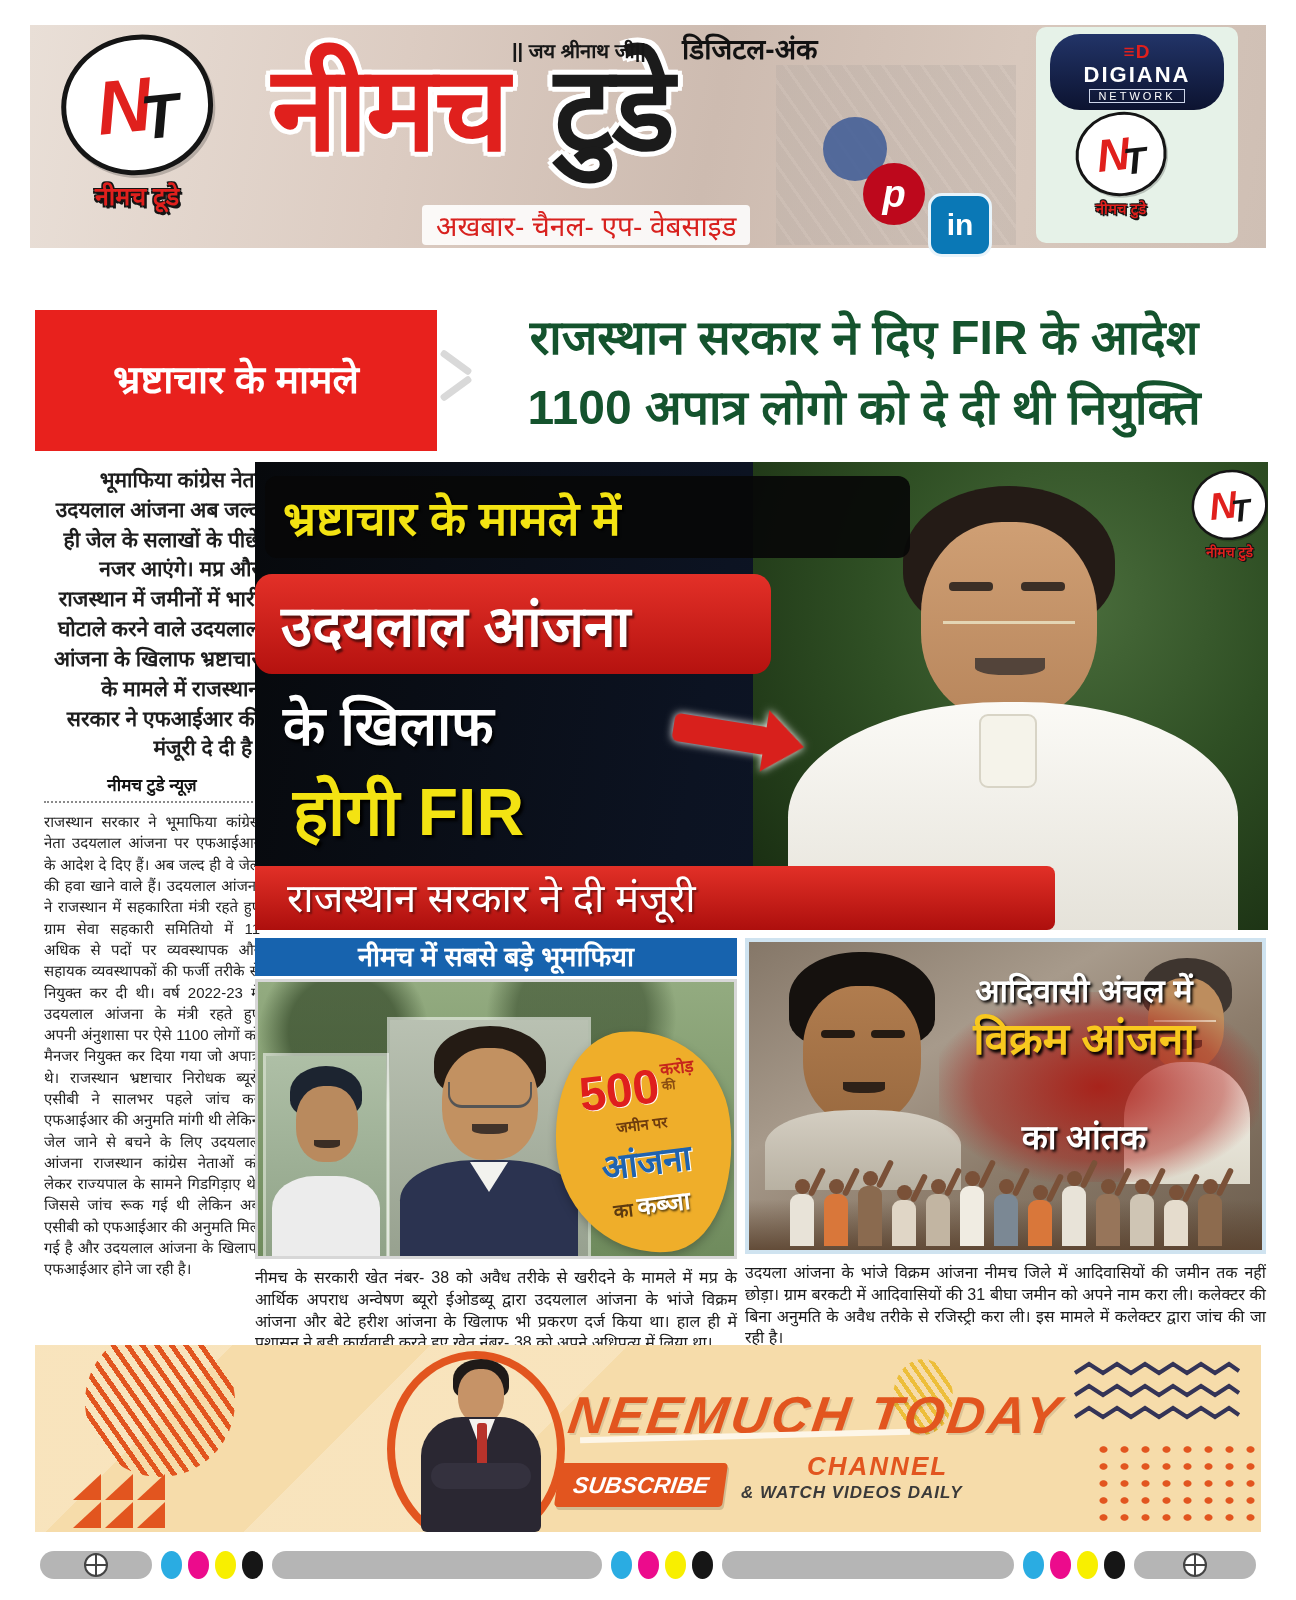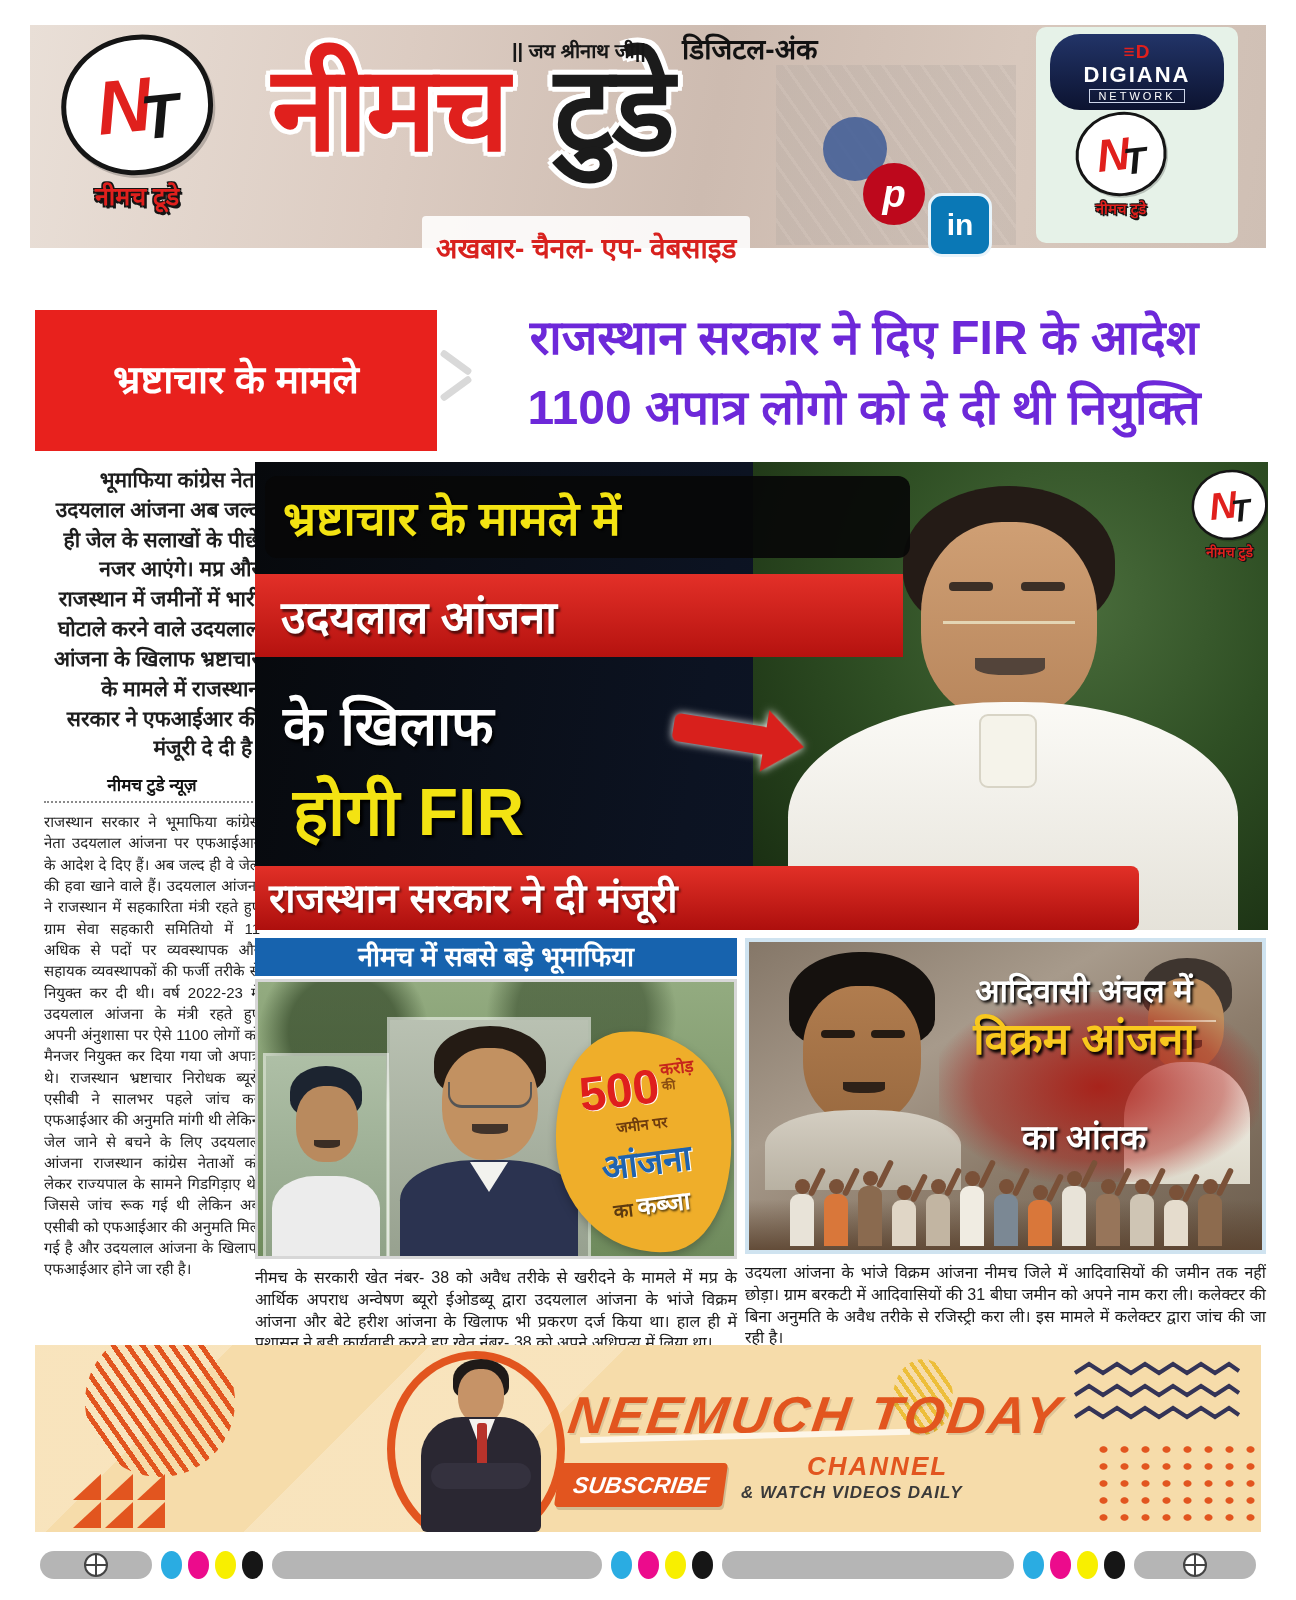--- a/index.html
+++ b/index.html
@@ -24,21 +24,21 @@
   .logo-caption { margin-top:3px; font-weight:900; font-size:25px; color:#e0201d; white-space:nowrap;
     text-shadow:-1.5px -1.5px 0 #151515,1.5px -1.5px 0 #151515,-1.5px 1.5px 0 #151515,1.5px 1.5px 0 #151515,2.5px 3px 0 #151515; }
   .nt-logo-main { position:absolute; left:22px; top:10px; }
   .blessing { position:absolute; left:482px; top:12px; font-size:20px; font-weight:700; color:#161616; z-index:3; }
   .edition-label { position:absolute; left:652px; top:4px; font-size:28px; font-weight:900; color:#121212; z-index:3; }
   .main-title { position:absolute; left:242px; top:20px; font-weight:900; font-size:118px; line-height:1.1;
     white-space:nowrap; z-index:2; letter-spacing:-2px;
     text-shadow:-4px -4px 0 #fff,4px -4px 0 #fff,-4px 4px 0 #fff,4px 4px 0 #fff,0 -5px 0 #fff,0 5px 0 #fff,-5px 0 0 #fff,5px 0 0 #fff; }
   .t-red { color:#e0201d; } .t-black { color:#1b1b1b; margin-left:16px; }
   .masthead-tagline { position:absolute; left:392px; top:180px; background:rgba(255,255,255,.88); color:#d8211e;
-    font-size:28px; font-weight:700; padding:12px 14px; border-radius:4px; z-index:3; white-space:nowrap;margin-top:11px; }
+    font-size:28px; font-weight:400; padding:1px 14px; border-radius:4px; z-index:3; white-space:nowrap; }
   .social-fb { position:absolute; left:793px; top:92px; width:64px; height:64px; border-radius:50%; background:#3d5a96; opacity:.85; z-index:1; }
   .social-pinterest { position:absolute; left:833px; top:138px; width:62px; height:62px; border-radius:50%; background:#bd081c;
     color:#fff; font-weight:900; font-size:38px; font-style:italic; display:flex; align-items:center; justify-content:center; z-index:2; }
   .social-linkedin { position:absolute; left:898px; top:168px; width:64px; height:64px; border-radius:14px; background:#0a78b6;
     color:#fff; font-weight:900; font-size:30px; display:flex; align-items:center; justify-content:center; border:3px solid #e8f4fb; z-index:3; }
   .partner-card { position:absolute; right:28px; top:2px; width:202px; height:216px; background:#e6f2e8; border-radius:10px;
     text-align:center; padding-top:7px; z-index:3; }
   .partner-logo { width:174px; height:76px; margin:0 auto; background:linear-gradient(#223468,#0c1330);
     border-radius:30px; color:#fff; padding-top:7px; }
   .pl-d { font-size:19px; font-weight:900; letter-spacing:1px; }
@@ -56,21 +56,21 @@
   
   .lead-row { position:absolute; left:30px; top:303px; width:1236px; height:155px; }
   .kicker { position:absolute; left:5px; top:7px; width:402px; height:141px; background:#e8211d; color:#fff;
     display:flex; flex-direction:column; align-items:center; justify-content:center; font-weight:900; font-size:39px;
     line-height:1.55; text-align:center; }
   .lead-chevron { position:absolute; left:406px; top:36px; width:40px; height:84px; }
   .lead-chevron::before, .lead-chevron::after { content:''; position:absolute; left:2px; width:36px; height:7px;
     background:#d9d9d9; border-radius:3px; }
   .lead-chevron::before { top:20px; transform:rotate(36deg); }
   .lead-chevron::after { top:46px; transform:rotate(-36deg); }
-  .headline { position:absolute; left:432px; top:0; width:804px; height:155px; color:#6d28d9; font-weight:900;
+  .headline { position:absolute; left:432px; top:0; width:804px; height:155px; color:#14532d; font-weight:900;
     font-size:48px; line-height:1.45; text-align:center; overflow:hidden; }
 
   
   .left-col { position:absolute; left:44px; top:465px; width:216px; height:868px; overflow:hidden; }
   .lc-intro { font-size:21px; font-weight:700; color:#1e1e1e; line-height:1.42; text-align:right; }
   .lc-byline { margin-top:10px; text-align:center; font-size:17px; font-weight:900; color:#111; }
   .lc-divider { border-top:2px dotted #8a8a8a; margin:5px 0 8px; }
   .lc-body { font-size:15px; color:#1e1e1e; line-height:1.42; text-align:justify; }
 
   
@@ -81,30 +81,30 @@
   .mp-hair { position:absolute; left:150px; top:24px; width:212px; height:150px; background:#241b16; border-radius:50% 50% 42% 42%; }
   .mp-face { position:absolute; left:168px; top:60px; width:176px; height:198px; background:linear-gradient(#cf9f74,#b8865c); border-radius:46% 46% 44% 44%; }
   .mp-brow { position:absolute; top:120px; width:44px; height:9px; background:#3c2f26; border-radius:4px; }
   .b1 { left:196px; } .b2 { left:268px; }
   .mp-glass { position:absolute; left:190px; top:132px; width:132px; height:30px; border-bottom:3px solid #e4d5b4; }
   .mp-must { position:absolute; left:222px; top:196px; width:70px; height:17px; background:#53443a; border-radius:0 0 42% 42%; }
   .mp-kurta { position:absolute; left:35px; top:240px; width:450px; height:240px; background:linear-gradient(#fbfaf6,#e4e1d8); border-radius:48% 48% 0 0; }
   .mp-collar { position:absolute; left:226px; top:252px; width:58px; height:74px; background:#f5f3ea; border:2px solid #d8d4c6; border-radius:9px; }
   .p-row1 { position:absolute; left:10px; top:14px; width:645px; background:rgba(8,8,8,.92); border-radius:12px;
     color:#f3e312; font-size:47px; font-weight:900; padding:9px 18px; text-shadow:2px 2px 2px #000; white-space:nowrap; overflow:hidden; }
-  .p-row2 { position:absolute; left:0; top:112px; width:648px; background:linear-gradient(#e33028,#b5120f); color:#fff;
-    font-size:45px; font-weight:900; padding:11px 26px; text-shadow:2px 3px 2px rgba(0,0,0,.55); white-space:nowrap; overflow:hidden; }
+  .p-row2 { position:absolute; left:0; top:112px; width:516px; background:linear-gradient(#e33028,#b5120f); color:#fff;
+    font-size:57px; font-weight:900; padding:11px 26px; text-shadow:2px 3px 2px rgba(0,0,0,.55); white-space:nowrap; overflow:hidden;border-radius:17px; }
   .p-row3 { position:absolute; left:28px; top:224px; color:#fff; font-size:55px; font-weight:900; text-shadow:2px 3px 3px #000; }
   .p-arrow { position:absolute; left:418px; top:258px; width:96px; height:28px; background:#d8201c; border-radius:6px;
     transform:rotate(9deg); filter:drop-shadow(0 0 4px #fff); }
   .p-arrow::after { content:''; position:absolute; right:-36px; top:-17px; border-left:40px solid #d8201c;
     border-top:31px solid transparent; border-bottom:31px solid transparent; }
   .p-row4 { position:absolute; left:38px; top:302px; font-size:66px; font-weight:900; color:#f3e312; text-shadow:3px 3px 3px #000; }
-  .p-bottombar { position:absolute; left:0; top:404px; width:884px; height:64px; background:linear-gradient(#e23027,#ad0f0d);
-    color:#fff; font-size:40px; font-weight:700; line-height:64px; padding-left:14px; border-radius:0 8px 8px 0;
+  .p-bottombar { position:absolute; left:0; top:404px; width:800px; height:64px; background:linear-gradient(#e23027,#ad0f0d);
+    color:#fff; font-size:40px; font-weight:400; line-height:64px; padding-left:32px; border-radius:0 8px 8px 0;
     text-shadow:2px 2px 2px rgba(0,0,0,.4); white-space:nowrap; overflow:hidden; }
   .poster-ntlogo { position:absolute; right:-4px; top:8px; transform:scale(.5); transform-origin:top right; }
   .poster-ntlogo .logo-caption { font-size:28px; }
 
   
   .mid-left { position:absolute; left:255px; top:938px; width:482px; }
   .mid-header { height:38px; background:#1763ae; color:#fff; font-size:27px; font-weight:900; text-align:center;
     line-height:38px; white-space:nowrap; overflow:hidden; }
   .mid-image { position:relative; height:280px; margin-top:3px; border:3px solid #d7d7d7; overflow:hidden;
     background:radial-gradient(circle at 18% 18%,rgba(36,56,26,.6) 0 55px,transparent 85px),

